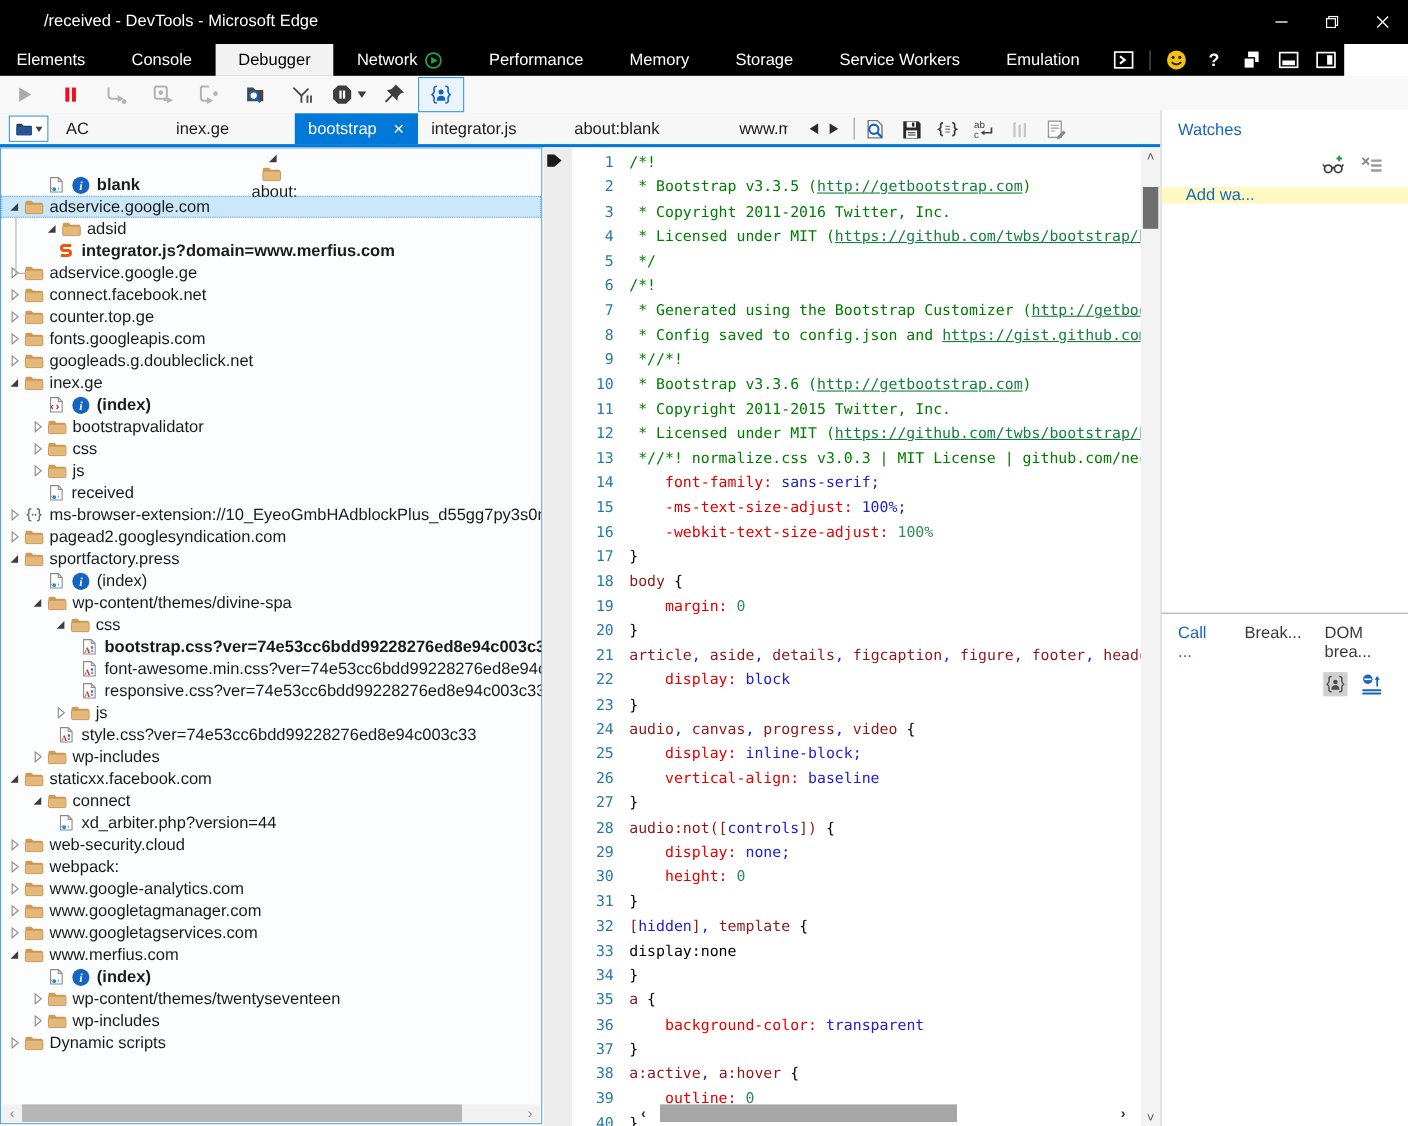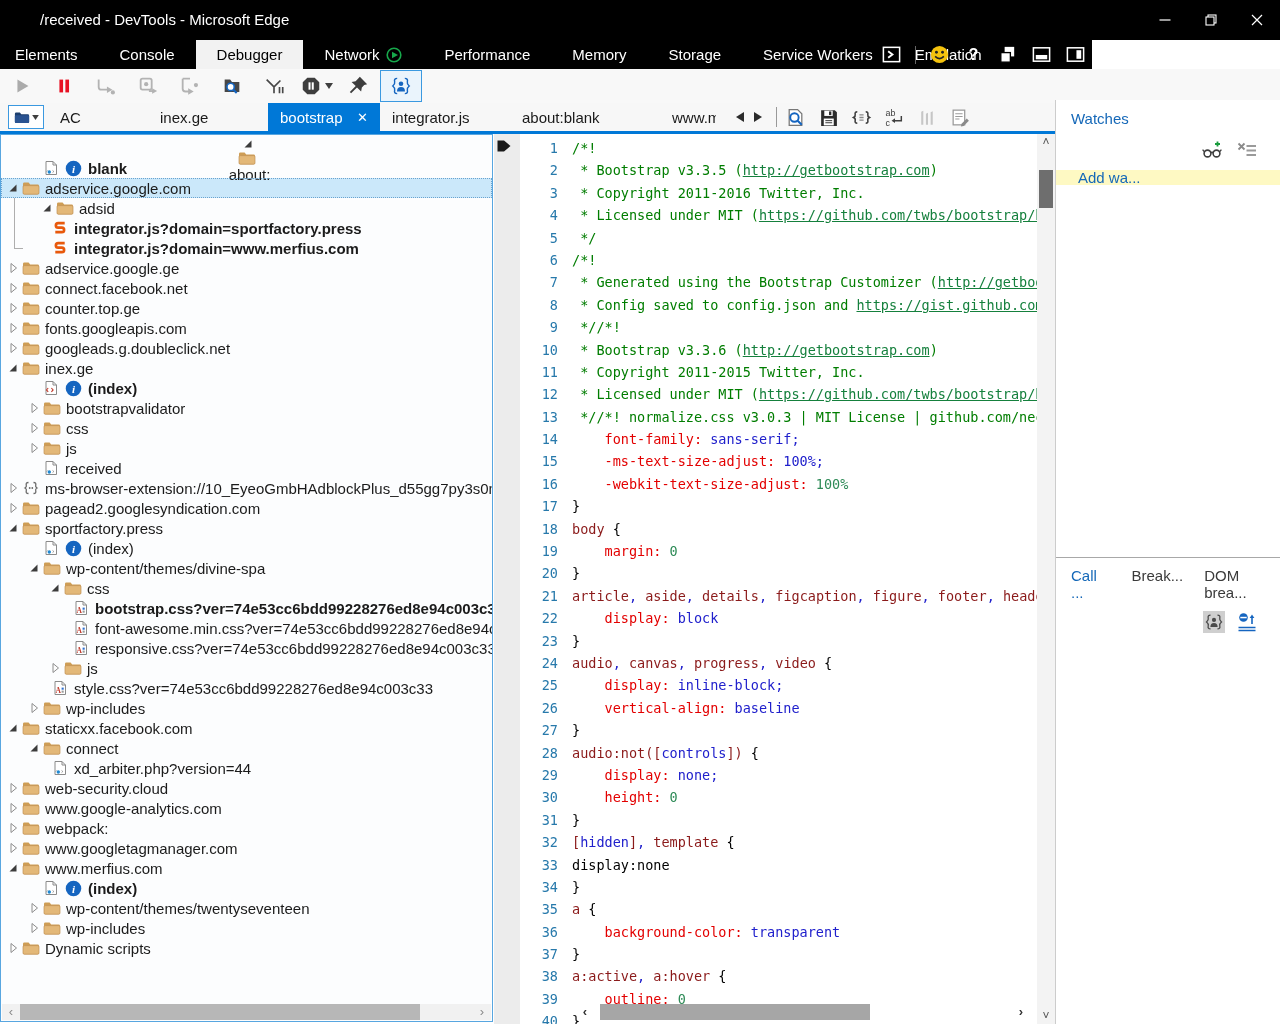--- a/index.html
+++ b/index.html
@@ -6,21 +6,21 @@
   body{width:1280px;height:1024px;position:relative;overflow:hidden;background:#fff;
        font-family:"Liberation Sans",sans-serif;-webkit-font-smoothing:antialiased;}
   .icon svg{display:block;width:100%;height:100%;}
   
   .titlebar{position:absolute;left:0;top:0;width:1280px;height:40px;background:#000;color:#fff;}
   .titlebar .title{position:absolute;left:40px;top:11px;font-size:15px;}
   .wctrls{position:absolute;right:0;top:0;height:40px;display:flex;}
   .wbtn{width:46px;height:40px;display:flex;align-items:center;justify-content:center;}
   .wbtn .icon{width:12px;height:12px;}
   
-  .tabbar{position:absolute;left:0;top:40px;width:1092px;height:29px;background:#000;display:flex;align-items:stretch;}
+  .tabbar{position:absolute;left:0;top:40px;width:1222px;height:29px;background:#000;display:flex;align-items:stretch;}
   .mtab{display:flex;align-items:center;padding:0 21px;color:#fff;font-size:15px;white-space:nowrap;}
   .mtab.first{padding-left:15px;}
   .mtab.active{background:#f2f2f2;color:#000;}
   .mtab .playbadge{width:16px;height:16px;margin-left:7px;}
   .tabbar-right{position:absolute;right:6px;top:0;height:29px;display:flex;align-items:center;gap:13px;}
   .tbr-icon{width:21px;height:21px;}
   .tbr-sep{width:1px;height:18px;background:#666;}
   
   .dtoolbar{position:absolute;left:0;top:69px;width:1280px;height:34px;background:#f8f8f8;display:flex;align-items:center;border-bottom:1px solid #eee;}
   .dbtn{width:40px;height:30px;margin-left:2px;display:flex;align-items:center;justify-content:center;position:relative;}
@@ -445,28 +445,20 @@
           </svg>
         </span>
         <span>adsid</span>
       </div>
       <div class="trow bold" style="padding-left: 50px;">
         <span class="ticon icon">
           <svg viewBox="0 0 16 16">
             <path d="M12.7 3.2 H6.2 q-2.3 0 -2.3 2.25 q0 2.25 2.3 2.25 h3.6 q2.3 0 2.3 2.25 q0 2.25 -2.3 2.25 H3.3" fill="none" stroke="#E8590C" stroke-width="2.7"></path>
           </svg>
         </span>
-        <span>integrator.js?domain=sportfactory.press</span>
-      </div>
-      <div class="trow bold" style="padding-left: 50px;">
-        <span class="ticon icon">
-          <svg viewBox="0 0 16 16">
-            <path d="M12.7 3.2 H6.2 q-2.3 0 -2.3 2.25 q0 2.25 2.3 2.25 h3.6 q2.3 0 2.3 2.25 q0 2.25 -2.3 2.25 H3.3" fill="none" stroke="#E8590C" stroke-width="2.7"></path>
-          </svg>
-        </span>
         <span>integrator.js?domain=www.merfius.com</span>
       </div>
       <div class="trow" style="padding-left: 6px;">
         <span class="arrow icon">
           <svg viewBox="0 0 12 12">
             <polygon points="4,1.5 9.5,6 4,10.5" fill="#fdfdfd" stroke="#8c8c8c" stroke-width="1"></polygon>
           </svg>
         </span>
         <span class="ticon icon">
           <svg viewBox="0 0 18 14">
@@ -837,49 +829,63 @@
           <svg viewBox="0 0 12 12">
             <polygon points="4,1.5 9.5,6 4,10.5" fill="#fdfdfd" stroke="#8c8c8c" stroke-width="1"></polygon>
           </svg>
         </span>
         <span class="ticon icon">
           <svg viewBox="0 0 18 14">
             <path d="M1 2.8 Q1 1.4 2.4 1.4 h4.2 l1.6 2 h7.4 Q17 3.4 17 4.8 v7 Q17 13.2 15.6 13.2 H2.4 Q1 13.2 1 11.8 Z" fill="#CE9D55"></path>
             <rect x="1" y="4.6" width="16" height="8.6" rx="1.2" fill="#E3B878" stroke="#C09055" stroke-width="0.7"></rect>
           </svg>
         </span>
+        <span>webpack:</span>
+      </div>
+      <div class="trow" style="padding-left: 6px;">
+        <span class="arrow icon">
+          <svg viewBox="0 0 12 12">
+            <polygon points="4,1.5 9.5,6 4,10.5" fill="#fdfdfd" stroke="#8c8c8c" stroke-width="1"></polygon>
+          </svg>
+        </span>
+        <span class="ticon icon">
+          <svg viewBox="0 0 18 14">
+            <path d="M1 2.8 Q1 1.4 2.4 1.4 h4.2 l1.6 2 h7.4 Q17 3.4 17 4.8 v7 Q17 13.2 15.6 13.2 H2.4 Q1 13.2 1 11.8 Z" fill="#CE9D55"></path>
+            <rect x="1" y="4.6" width="16" height="8.6" rx="1.2" fill="#E3B878" stroke="#C09055" stroke-width="0.7"></rect>
+          </svg>
+        </span>
         <span>www.google-analytics.com</span>
       </div>
       <div class="trow" style="padding-left: 6px;">
         <span class="arrow icon">
           <svg viewBox="0 0 12 12">
             <polygon points="4,1.5 9.5,6 4,10.5" fill="#fdfdfd" stroke="#8c8c8c" stroke-width="1"></polygon>
           </svg>
         </span>
         <span class="ticon icon">
           <svg viewBox="0 0 18 14">
             <path d="M1 2.8 Q1 1.4 2.4 1.4 h4.2 l1.6 2 h7.4 Q17 3.4 17 4.8 v7 Q17 13.2 15.6 13.2 H2.4 Q1 13.2 1 11.8 Z" fill="#CE9D55"></path>
             <rect x="1" y="4.6" width="16" height="8.6" rx="1.2" fill="#E3B878" stroke="#C09055" stroke-width="0.7"></rect>
           </svg>
         </span>
-        <span>webpack:</span>
-      </div>
-      <div class="trow" style="padding-left: 6px;">
-        <span class="arrow icon">
-          <svg viewBox="0 0 12 12">
-            <polygon points="4,1.5 9.5,6 4,10.5" fill="#fdfdfd" stroke="#8c8c8c" stroke-width="1"></polygon>
-          </svg>
-        </span>
-        <span class="ticon icon">
-          <svg viewBox="0 0 18 14">
-            <path d="M1 2.8 Q1 1.4 2.4 1.4 h4.2 l1.6 2 h7.4 Q17 3.4 17 4.8 v7 Q17 13.2 15.6 13.2 H2.4 Q1 13.2 1 11.8 Z" fill="#CE9D55"></path>
-            <rect x="1" y="4.6" width="16" height="8.6" rx="1.2" fill="#E3B878" stroke="#C09055" stroke-width="0.7"></rect>
-          </svg>
-        </span>
         <span>www.googletagmanager.com</span>
+      </div>
+      <div class="trow" style="padding-left: 6px;">
+        <span class="arrow icon">
+          <svg viewBox="0 0 12 12">
+            <polygon points="4,1.5 9.5,6 4,10.5" fill="#fdfdfd" stroke="#8c8c8c" stroke-width="1"></polygon>
+          </svg>
+        </span>
+        <span class="ticon icon">
+          <svg viewBox="0 0 18 14">
+            <path d="M1 2.8 Q1 1.4 2.4 1.4 h4.2 l1.6 2 h7.4 Q17 3.4 17 4.8 v7 Q17 13.2 15.6 13.2 H2.4 Q1 13.2 1 11.8 Z" fill="#CE9D55"></path>
+            <rect x="1" y="4.6" width="16" height="8.6" rx="1.2" fill="#E3B878" stroke="#C09055" stroke-width="0.7"></rect>
+          </svg>
+        </span>
+        <span>www.googletagservices.com</span>
       </div>
       <div class="trow" style="padding-left: 6px;">
         <span class="arrow icon">
           <svg viewBox="0 0 12 12">
             <polygon points="9.5,2.5 9.5,9.5 2.5,9.5" fill="#3c3c3c"></polygon>
           </svg>
         </span>
         <span class="ticon icon">
           <svg viewBox="0 0 18 14">
             <path d="M1 2.8 Q1 1.4 2.4 1.4 h4.2 l1.6 2 h7.4 Q17 3.4 17 4.8 v7 Q17 13.2 15.6 13.2 H2.4 Q1 13.2 1 11.8 Z" fill="#CE9D55"></path>

